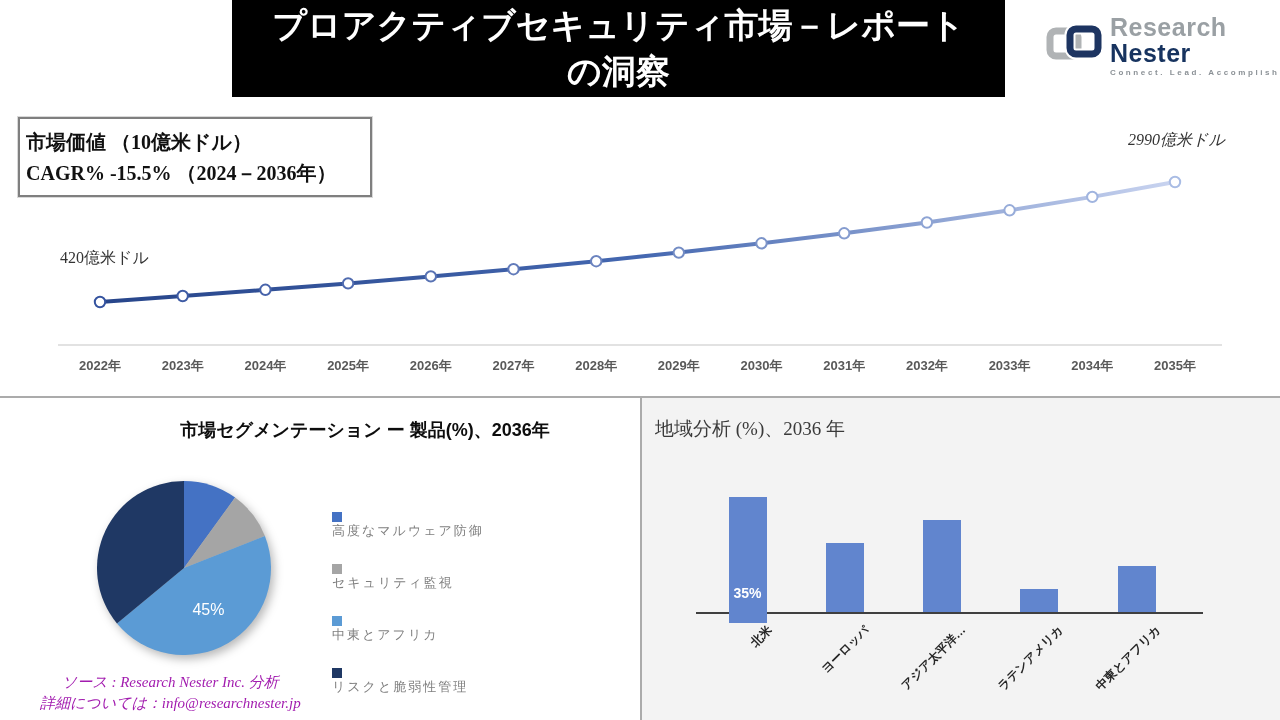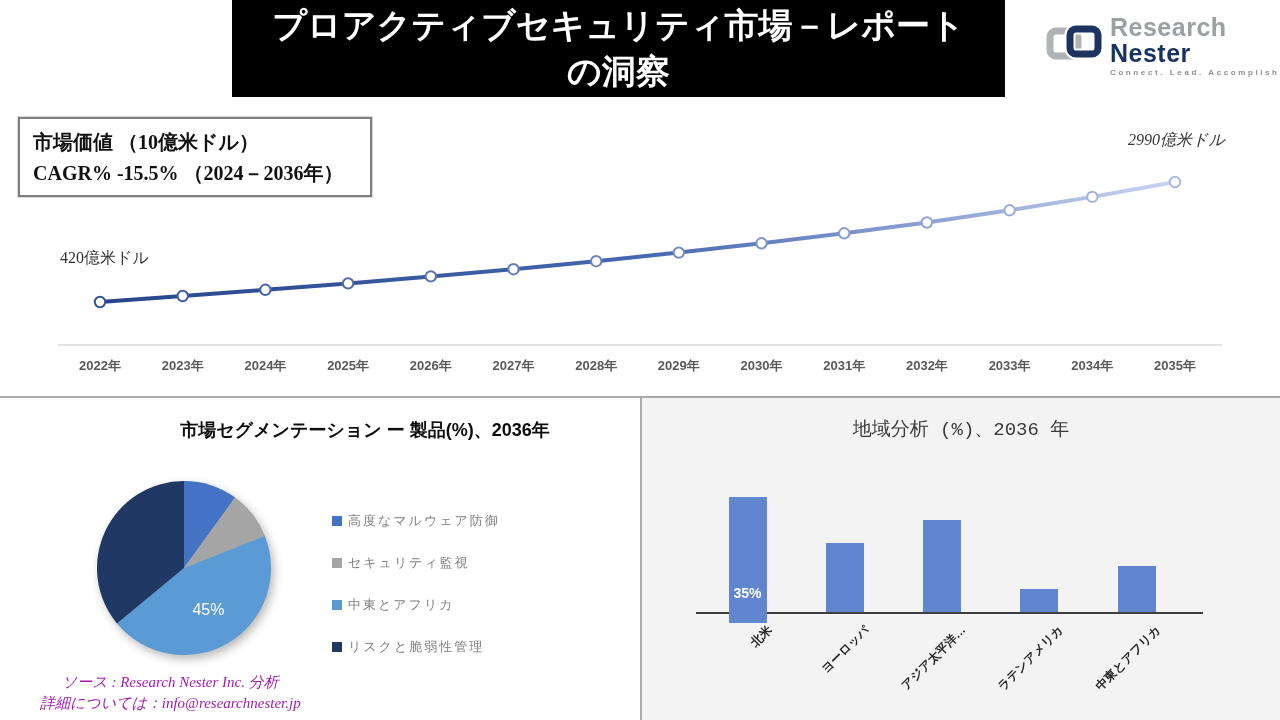--- a/index.html
+++ b/index.html
@@ -14,50 +14,50 @@
             font-size:34px; line-height:46px; padding-top:3px; }
   .logo { position:absolute; left:1044px; top:14px; width:240px; height:62px; display:flex; align-items:center; }
   .logo-text { margin-left:8px; }
   .logo-brand { font-size:25px; font-weight:bold; line-height:26px; letter-spacing:0.5px; }
   .logo-brand .g { color:#9aa0a4; } .logo-brand .n { color:#17335f; }
   .logo-tag { font-size:8px; font-weight:bold; letter-spacing:2.6px; color:#8b9196; margin-top:2px; }
 
   
   .info-box { position:absolute; left:18px; top:117px; width:354px; height:80px;
               background:#fff; border:2px solid #7f7f7f; outline:1px solid #d9d9d9;
-              padding:8px 13px; font-family:"Liberation Serif", serif;
+              padding:8px 6px; font-family:"Liberation Serif", serif;
               font-weight:bold; font-size:20px; color:#111; line-height:31px; }
 
   
   #line-svg { position:absolute; left:0; top:0; width:1280px; height:400px; }
   .pt-label { position:absolute; font-family:"Liberation Serif", serif;
               font-size:16px; color:#333; }
   .start-label { left:60px; top:248px; }
   .end-label   { left:1128px; top:130px;font-style:italic; }
 
   
   .divider-h { position:absolute; left:0; top:396px; width:1280px; height:2px; background:#ababab; }
   .divider-v { position:absolute; left:640px; top:398px; width:2px; height:322px; background:#ababab; }
 
   .pie-title { position:absolute; left:45px; top:418px; width:640px; text-align:center;
                font-size:18px; font-weight:bold; color:#0d0d0d; }
   #pie-svg { position:absolute; left:62px; top:468px; width:250px; height:205px;
              filter:drop-shadow(3px 4px 5px rgba(0,0,0,0.28)); }
   .pie-legend { position:absolute; left:332px; top:512px; list-style:none; }
-  .pie-legend li { display:flex; align-items:center; margin-bottom:24px;
-                   font-size:13px; color:#7f7f7f; letter-spacing:2px; }
+  .pie-legend li { display:flex; margin-bottom:24px;
+                   font-size:13px; color:#7f7f7f; letter-spacing:2px;flex-direction:column; }
   .pie-legend .swatch { width:10px; height:10px; margin-right:6px; flex:0 0 10px; }
 
   .footer { position:absolute; left:40px; top:672px; font-family:"Liberation Serif", serif;
             font-style:italic; font-size:15px; color:#a21caf; line-height:21px;text-align:center; }
 
   
   .bar-panel { position:absolute; left:642px; top:398px; width:638px; height:322px; background:#F3F3F3; }
-  .bar-title { position:absolute; left:0; top:18px; width:100%; text-align:center;
-               font-family:Liberation Mono, monospace; font-size:19px; color:#3a3a3a; }
+  .bar-title { position:absolute; left:0; top:18px; width:100%; 
+               font-family:Liberation Serif, serif; font-size:19px; color:#3a3a3a;padding-left:13px; }
   #bar-area { position:absolute; left:0; top:0; width:638px; height:322px; }
   .bar-axis { position:absolute; left:54px; top:214px; width:507px; height:2px; background:#3f3f3f; }
   .bar { position:absolute; }
   .bar-dlabel { position:absolute; left:0; bottom:22px; width:100%; text-align:center;
                 color:#fff; font-weight:bold; font-size:14px; }
   .bar-cat { position:absolute; top:224px; white-space:nowrap; font-size:12px; font-weight:600;
              color:#262626; transform:rotate(-45deg); transform-origin:100% 0; }
 </style>
 </head>
 <body>

